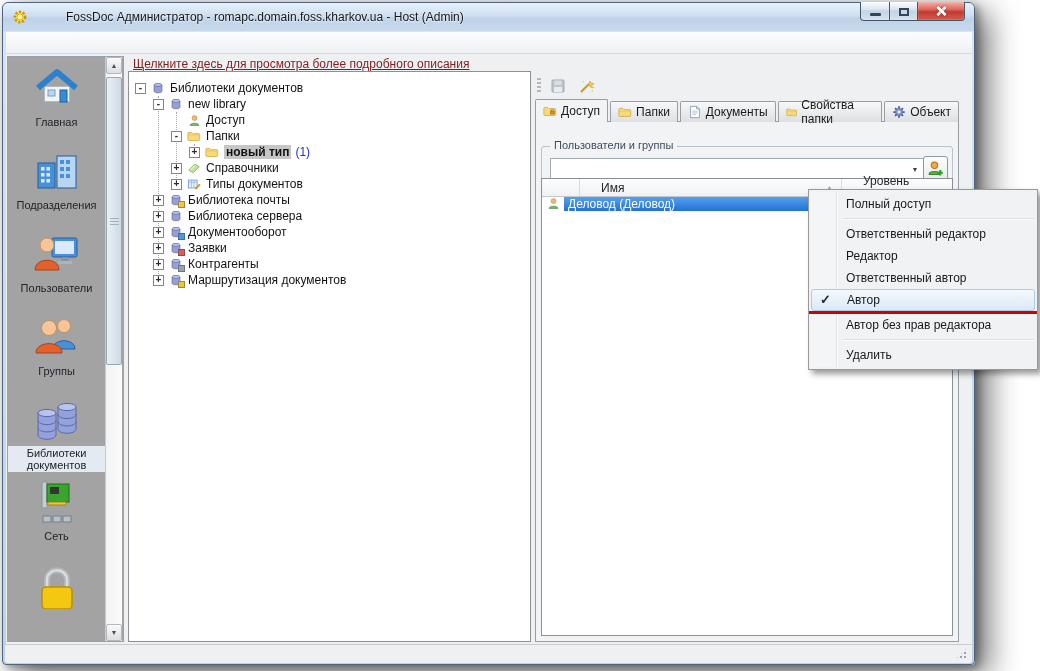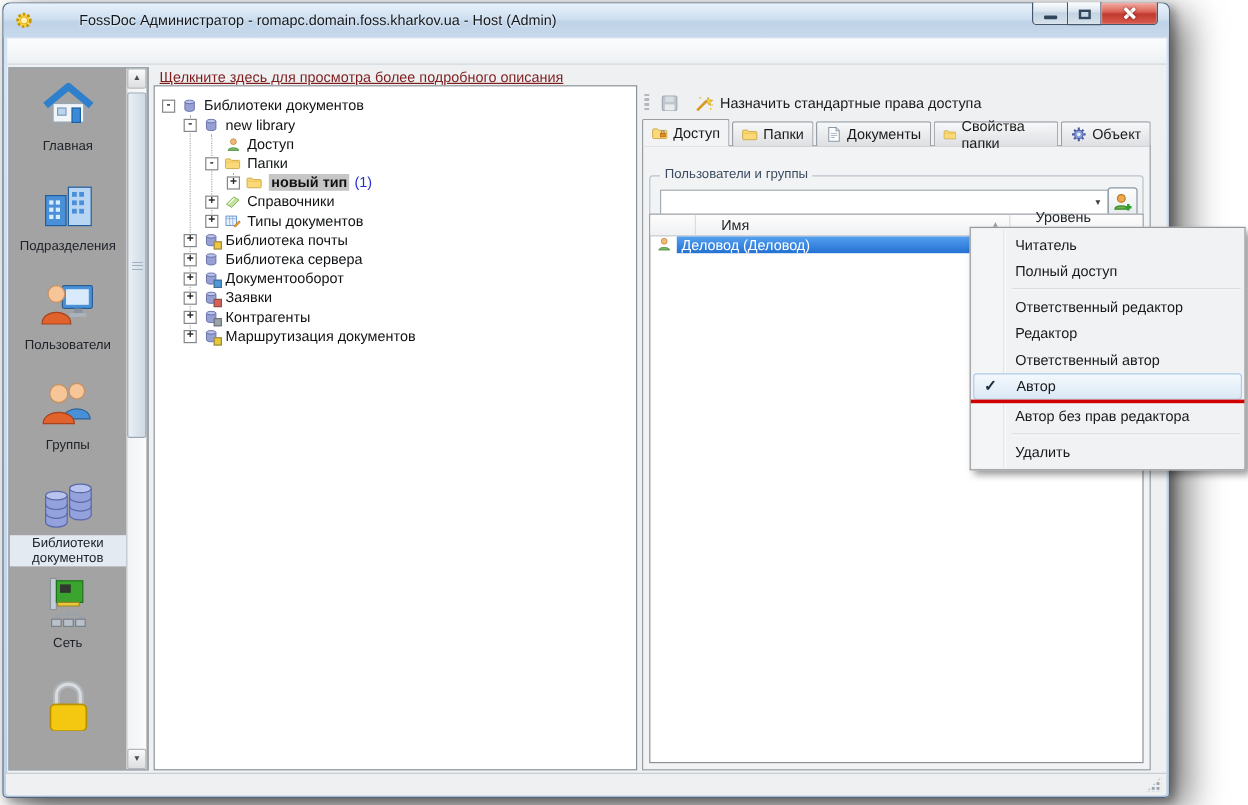--- a/index.html
+++ b/index.html
@@ -435,21 +435,20 @@
             <rect x="4.5" y="2.5" width="7" height="4.5" fill="#c8d0d8"></rect>
             <rect x="4" y="9" width="8" height="5" fill="#e8ecf0"></rect>
           </svg>
         </div>
         <div class="assign-btn">
           <svg width="16" height="16" viewBox="0 0 16 16">
             <path d="M2 14 10 6" stroke="#d89820" stroke-width="2.2"></path>
             <path d="M10 6l1-3 1.2 2.2 2.8.4-2.2 1.6.6 2.8-2.4-1.4z" fill="#f8d040" stroke="#c09020" stroke-width=".5"></path>
             <path d="M13 12l.5 1.5M14 9.5h1.2M4 3l.8 1.2" stroke="#e8b830" stroke-width="1"></path>
           </svg>
-          <span>Назначить стандартные права доступа</span>
         </div>
       </div>
 
       <div class="tabs" style="left:529px; top:45px;">
         <div class="tab active">
           <svg width="14" height="14" viewBox="0 0 16 16">
             <path d="M1 4.8c0-.5.4-.9.9-.9h3.6l1.4 1.4h6.7c.5 0 .9.4.9.9v6c0 .5-.4.9-.9.9H1.9c-.5 0-.9-.4-.9-.9z" fill="#f9d978" stroke="#c9a23a" stroke-width=".8"></path>
             <rect x="8.5" y="8" width="4.5" height="3.5" fill="#e88820" stroke="#a85808" stroke-width=".6"></rect>
             <path d="M9.5 8V6.8c0-1.5 2.5-1.5 2.5 0V8" fill="none" stroke="#888" stroke-width="1"></path>
           </svg>
@@ -531,23 +530,20 @@
     </div>
 
     <div class="statusbar">
       <div class="resize-grip"></div>
     </div>
   </div>
 
   <div class="ctx">
     <div class="ctx-gutter"></div>
     <div class="ctx-item">
-      <span>Читатель</span>
-    </div>
-    <div class="ctx-item">
       <span>Полный доступ</span>
     </div>
     <div class="ctx-sep"></div>
     <div class="ctx-item">
       <span>Ответственный редактор</span>
     </div>
     <div class="ctx-item">
       <span>Редактор</span>
     </div>
     <div class="ctx-item">

